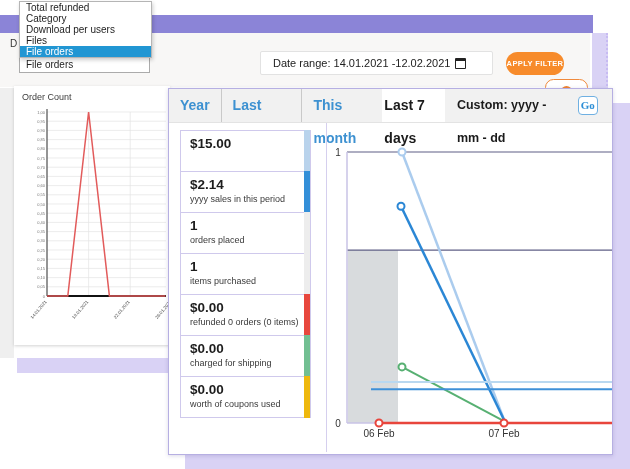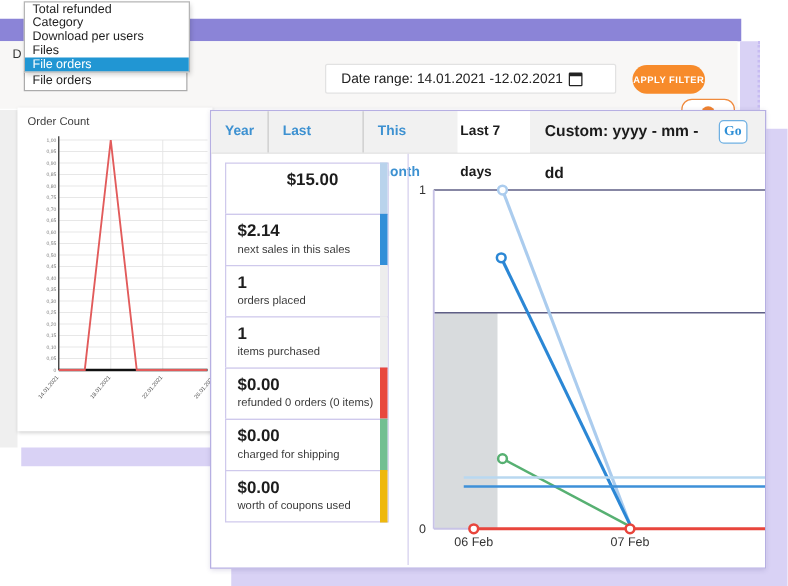--- a/index.html
+++ b/index.html
@@ -20,21 +20,21 @@
   .applybtn { position:absolute; left:506px; top:19px; width:58px; height:23px; background:#f78b2b; color:#fff; border:none; border-radius:12px; font-size:7.5px; font-weight:bold; letter-spacing:.4px; font-family:"Liberation Sans",sans-serif; }
 
   .order-card { position:absolute; left:14px; top:86px; width:156px; height:259px; background:#fff; box-shadow:0 1px 3px rgba(0,0,0,.18); }
   .order-card svg { display:block; }
 
   .export-pill { position:absolute; left:545px; top:79px; width:43px; height:17px; background:#fff; border:1.5px solid #f08a3c; border-radius:9px; text-align:center; }
   .export-circle { display:inline-block; width:11px; height:11px; margin-top:1px; background:#f08330; border-radius:50%; color:#fff; font-size:8px; line-height:11px; }
 
   .panel { position:absolute; left:168px; top:88px; width:445px; height:367px; background:#fff; border:1px solid #b6afe2; box-shadow:0 1px 4px rgba(60,50,120,.18); }
   .tabbar { position:absolute; left:0; top:0; width:100%; height:34px; background:#f1f1f1; display:flex; align-items:stretch; border-bottom:1px solid #e3e3e3; }
-  .tab { font-size:11px; font-weight:bold; color:#3d91d1; line-height:33px; padding:0 11px; cursor:pointer; }
+  .tab { font-size:14px; font-weight:bold; color:#3d91d1; line-height:33px; padding:0 11px; cursor:pointer; }
   .tab.sep { border-left:1px solid #c9c9c9; }
   .tab.active { background:#fff; color:#1b1b1b; padding:0 2px; }
   .custom { font-size:12.5px; font-weight:bold; color:#1b1b1b; line-height:33px; padding:0 10px 12px 12px; }
   .go { margin:7px 14px 0 2px; width:26px; height:19px; background:#fff; border:1.5px solid #6fb0e2; border-radius:4px; color:#2e8fd6; font-size:11px; font-weight:bold; line-height:15px; font-family:Liberation Serif, serif; }
 
   .stat { position:absolute; left:11px; width:131px; height:42px; background:#fff; border:1px solid #cfc9ec; }
   .stat .sv { font-size:13.5px; font-weight:bold; color:#1d1d1d; margin:5px 0 0 9px; }
   .stat .sl { font-size:9px; color:#3a3a3a; margin:2px 0 0 9px; }
   .stat .accent { position:absolute; right:0; top:-1px; bottom:-1px; width:6px; }
   .vdiv { position:absolute; left:157px; top:34px; bottom:2px; width:1px; background:#d5cfee; }
@@ -132,27 +132,27 @@
   <div class="panel">
     <div class="tabbar">
       <div class="tab">Year</div>
       <div class="tab sep">Last month</div>
       <div class="tab sep">This month</div>
       <div class="tab active">Last 7 days</div>
       <div class="custom">Custom: yyyy - mm - dd</div>
       <button class="go">Go</button>
     </div>
     <div id="stats">
-        <div class="stat" style="top: 41px; text-align: center;">
+        <div class="stat" style="top: 41px;">
           <div class="sv">$15.00</div>
           <div class="accent" style="background: rgb(185, 211, 236);"></div>
         </div>
         <div class="stat" style="top: 82px;">
           <div class="sv">$2.14</div>
-          <div class="sl">next sales in this sales</div>
+          <div class="sl">yyyy sales in this period</div>
           <div class="accent" style="background: rgb(51, 143, 216);"></div>
         </div>
         <div class="stat" style="top: 123px;">
           <div class="sv">1</div>
           <div class="sl">orders placed</div>
           <div class="accent" style="background: rgb(237, 237, 237);"></div>
         </div>
         <div class="stat" style="top: 164px;">
           <div class="sv">1</div>
           <div class="sl">items purchased</div>

